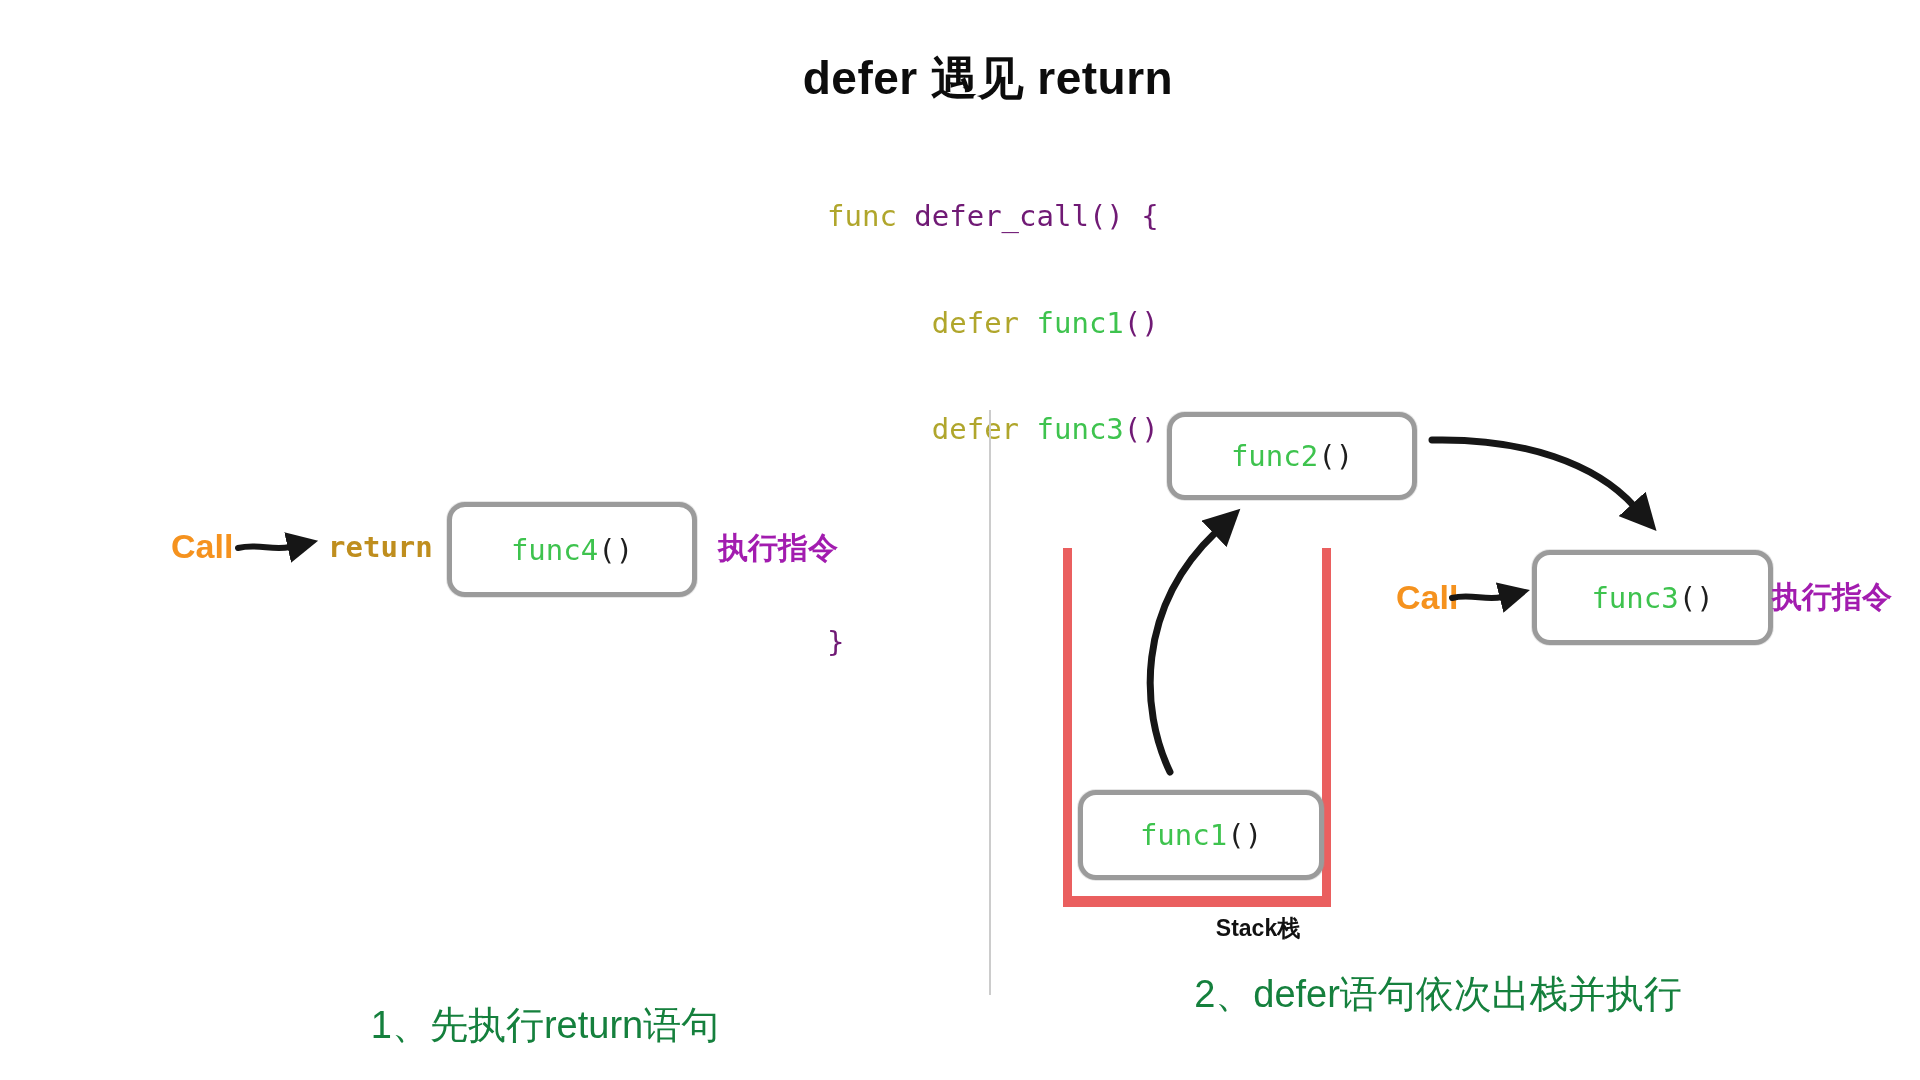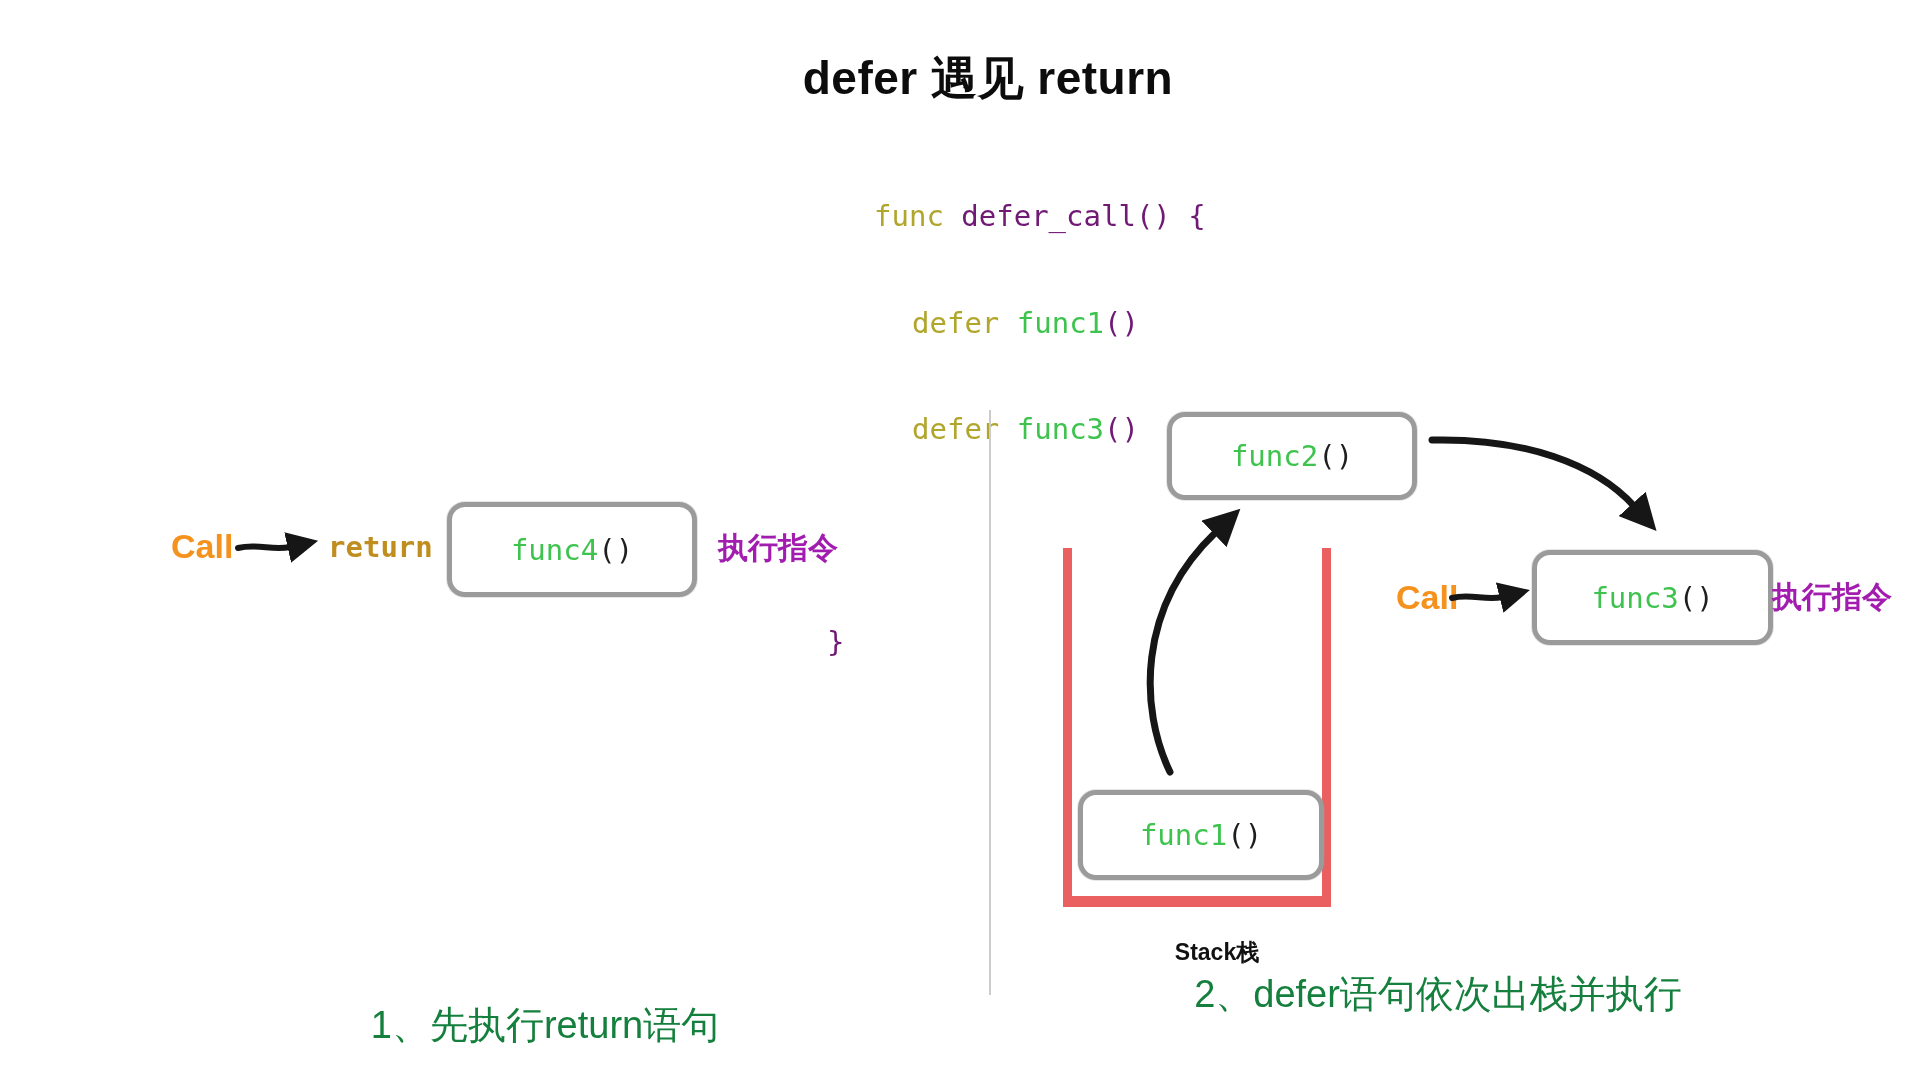--- a/index.html
+++ b/index.html
@@ -14,22 +14,22 @@
     font-size:46px;font-weight:bold;color:#0c0c0c;white-space:nowrap;letter-spacing:0.5px;
   }
 
   
   .code{
     position:absolute;left:827px;top:128px;
     font-family:"DejaVu Sans Mono", monospace;font-size:29px;line-height:35.5px;
     color:#1e1e1e;white-space:pre;
   }
   .cl{min-height:35.5px;}
-  .ind{padding-left:38px;}
-  .tok-kw{color:var(--olive);margin-left:47px;}
+  .ind{padding-left:38px;text-align:right;}
+  .tok-kw{color:var(--olive);}
   .tok-ret{color:var(--gold);}
   .tok-fn{color:var(--green);margin-left:1ch;}
   .tok-plain{color:#701a75;}
   .tok-paren-gold{color:var(--paren-gold);}
 
   
   .divider{
     position:absolute;left:989px;top:410px;width:2px;height:585px;background:var(--divider);
   }
 
@@ -56,22 +56,22 @@
   .fbox .pr{color:#1e1e1e;}
 
   
   .stack{
     position:absolute;left:1063px;top:548px;width:268px;height:359px;box-sizing:border-box;
     border-left:9px solid var(--stack-red);
     border-right:9px solid var(--stack-red);
     border-bottom:11px solid var(--stack-red);
   }
   .stack-label{
-    position:absolute;left:1217px;top:913px;transform:translateX(-50%);
-    font-size:23px;font-weight:bold;color:#111;white-space:nowrap;margin-top:24px;
+    position:absolute;left:1258px;top:913px;transform:translateX(-50%);
+    font-size:23px;font-weight:bold;color:#111;white-space:nowrap;
   }
 
   
   .caption{
     position:absolute;transform:translateX(-50%);
     font-size:38px;color:#15803d;white-space:nowrap;
   }
 
   
   svg.overlay{position:absolute;left:0;top:0;width:1920px;height:1080px;pointer-events:none;}

